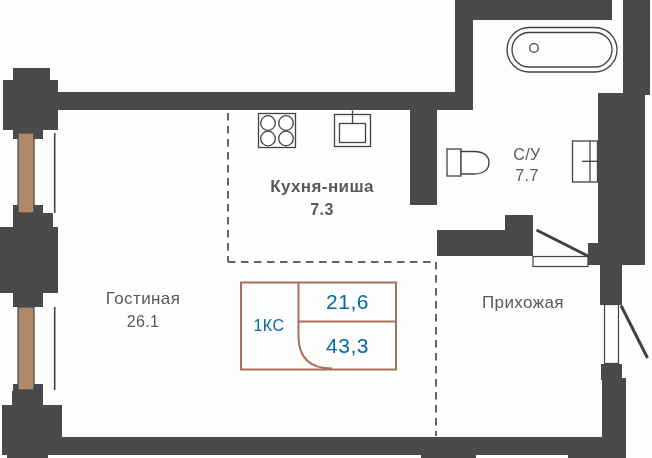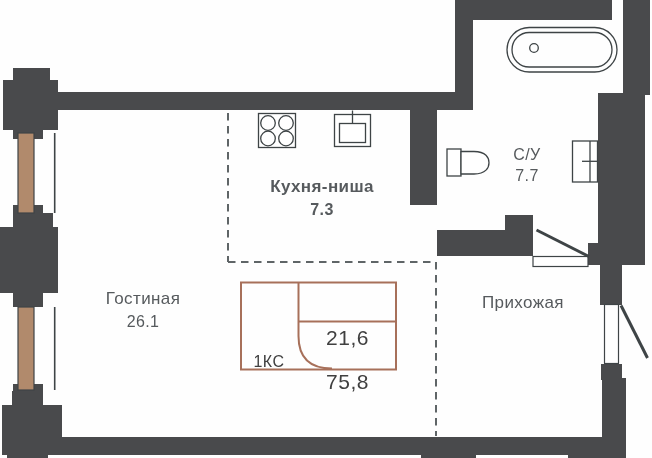--- a/index.html
+++ b/index.html
@@ -10,21 +10,21 @@
   .plan svg{position:absolute;left:0;top:0;}
   .room-label{
     position:absolute;text-align:center;color:#565a5d;
     font-size:17px;line-height:23px;font-weight:500;letter-spacing:.4px;
   }
   .room-label .area{font-size:16px;}
   .label-bath{font-size:16px;line-height:21px;}
   .label-bath .area{font-size:16px;}
   .info-cell{
     position:absolute;display:flex;align-items:center;justify-content:center;
-    color:#404040;letter-spacing:.5px;margin-top:36px;
+    color:#0369a1;letter-spacing:.5px;
   }
   .info-type{left:240px;top:282px;width:58px;height:88px;font-size:16px;}
   .info-top{left:298px;top:282px;width:99px;height:40px;font-size:21px;}
   .info-bottom{left:298px;top:322px;width:99px;height:48px;font-size:21px;}
 </style>
 </head>
 <body>
 
 <div class="plan">
 
@@ -147,15 +147,15 @@
     <div>С/У</div>
     <div class="area">7.7</div>
   </div>
 
   <div class="room-label" style="left:433px;top:291px;width:180px;">
     <div>Прихожая</div>
   </div>
 
   <div class="info-cell info-type">1КС</div>
   <div class="info-cell info-top">21,6</div>
-  <div class="info-cell info-bottom">75,8</div>
+  <div class="info-cell info-bottom">43,3</div>
 
 </div>
 
 </body></html>

